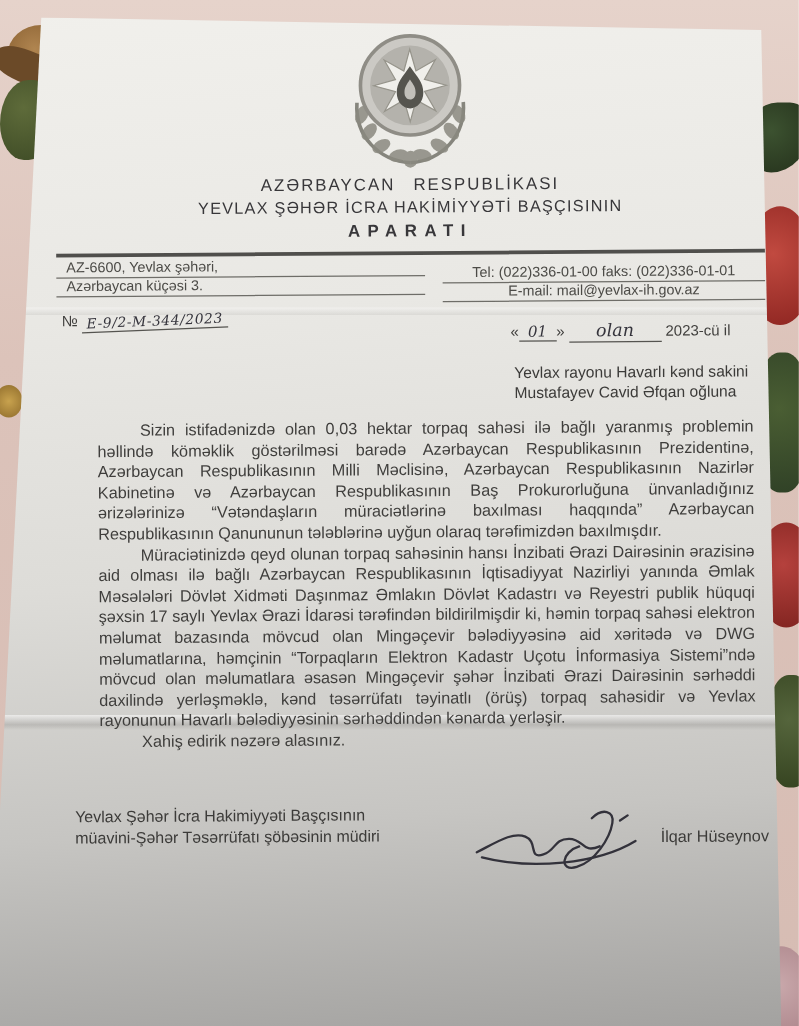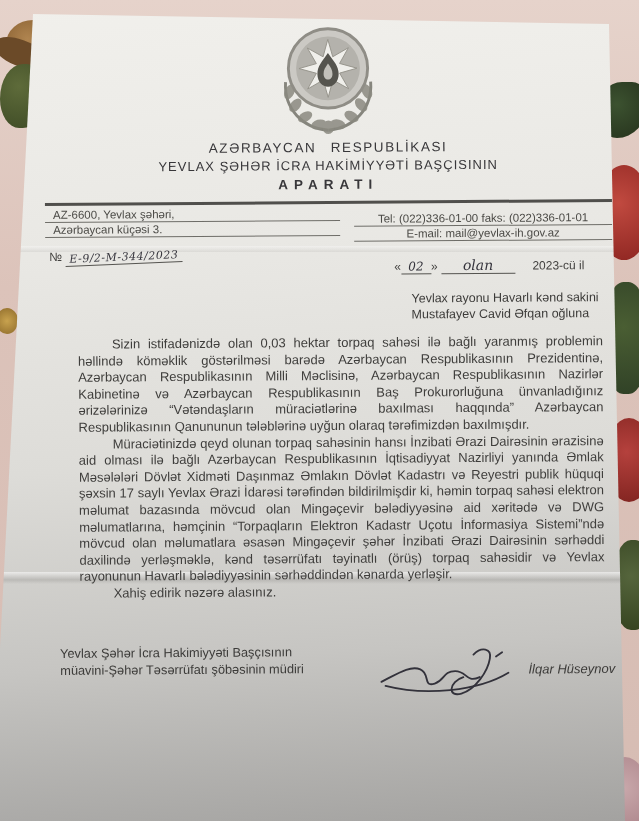--- a/index.html
+++ b/index.html
@@ -61,31 +61,31 @@
 
   .ref{display:flex;justify-content:space-between;margin-top:6px;font-size:12px;}
   .hand{font-family:"DejaVu Serif",serif;font-style:italic;color:#35343c;}
   .no-group{margin-left:4px;}
   .no-value{display:inline-block;border-bottom:1px solid #555450;padding:0 4px;
     transform:rotate(-2deg);font-size:11px;letter-spacing:.5px;}
   .date-group{margin-top:10px;margin-right:28px;white-space:nowrap;}
   .date-day{display:inline-block;border-bottom:1px solid #555450;min-width:30px;text-align:center;}
   .date-month{display:inline-block;border-bottom:1px solid #555450;min-width:74px;text-align:center;
     font-size:14px;}
-  .date-year{margin-left:14px;}
+  .date-year{margin-left:0;}
 
   .addressee{width:fit-content;margin:16px 14px 0 auto;font-size:12.5px;line-height:16px;color:#3c3b39;}
 
   .body-text{margin:12px 10px 0 32px;font-size:13px;line-height:16.6px;text-align:justify;color:#3f3e3c;}
   .body-text p{margin:0;text-indent:34px;}
 
   .sig{display:flex;align-items:flex-start;margin:42px 0 0 12px;}
   .sig-titles{width:300px;font-size:12.8px;line-height:17px;color:#3c3b39;}
   .sig-scribble{margin:2px 0 0 28px;}
-  .sig-name{margin:20px 0 0 10px;font-size:13px;color:#3c3b39;white-space:nowrap;font-style:italic;}
+  .sig-name{margin:20px 0 0 10px;font-size:13px;color:#3c3b39;white-space:nowrap;}
 </style>
 </head>
 <body>
 
 <div class="blob b-tl-brown"></div>
 <div class="blob b-tl-dark"></div>
 <div class="blob b-tl-green"></div>
 <div class="blob b-tr-leaf"></div>
 <div class="blob b-r-flower1"></div>
 <div class="blob b-r-leaf2"></div>
@@ -140,21 +140,21 @@
         <div class="row">E-mail: mail@yevlax-ih.gov.az</div>
       </div>
     </div>
 
     <div class="ref">
       <div class="no-group">
         <span>№</span>
         <span class="hand no-value">E-9/2-M-344/2023</span>
       </div>
       <div class="date-group">
-        <span>«</span><span class="hand date-day">02</span><span>»</span>
+        <span>«</span><span class="hand date-day">01</span><span>»</span>
         <span class="hand date-month">olan</span>
         <span class="date-year">2023-cü il</span>
       </div>
     </div>
 
     <div class="addressee">
       <div>Yevlax rayonu Havarlı kənd sakini</div>
       <div>Mustafayev Cavid Əfqan oğluna</div>
     </div>
 

